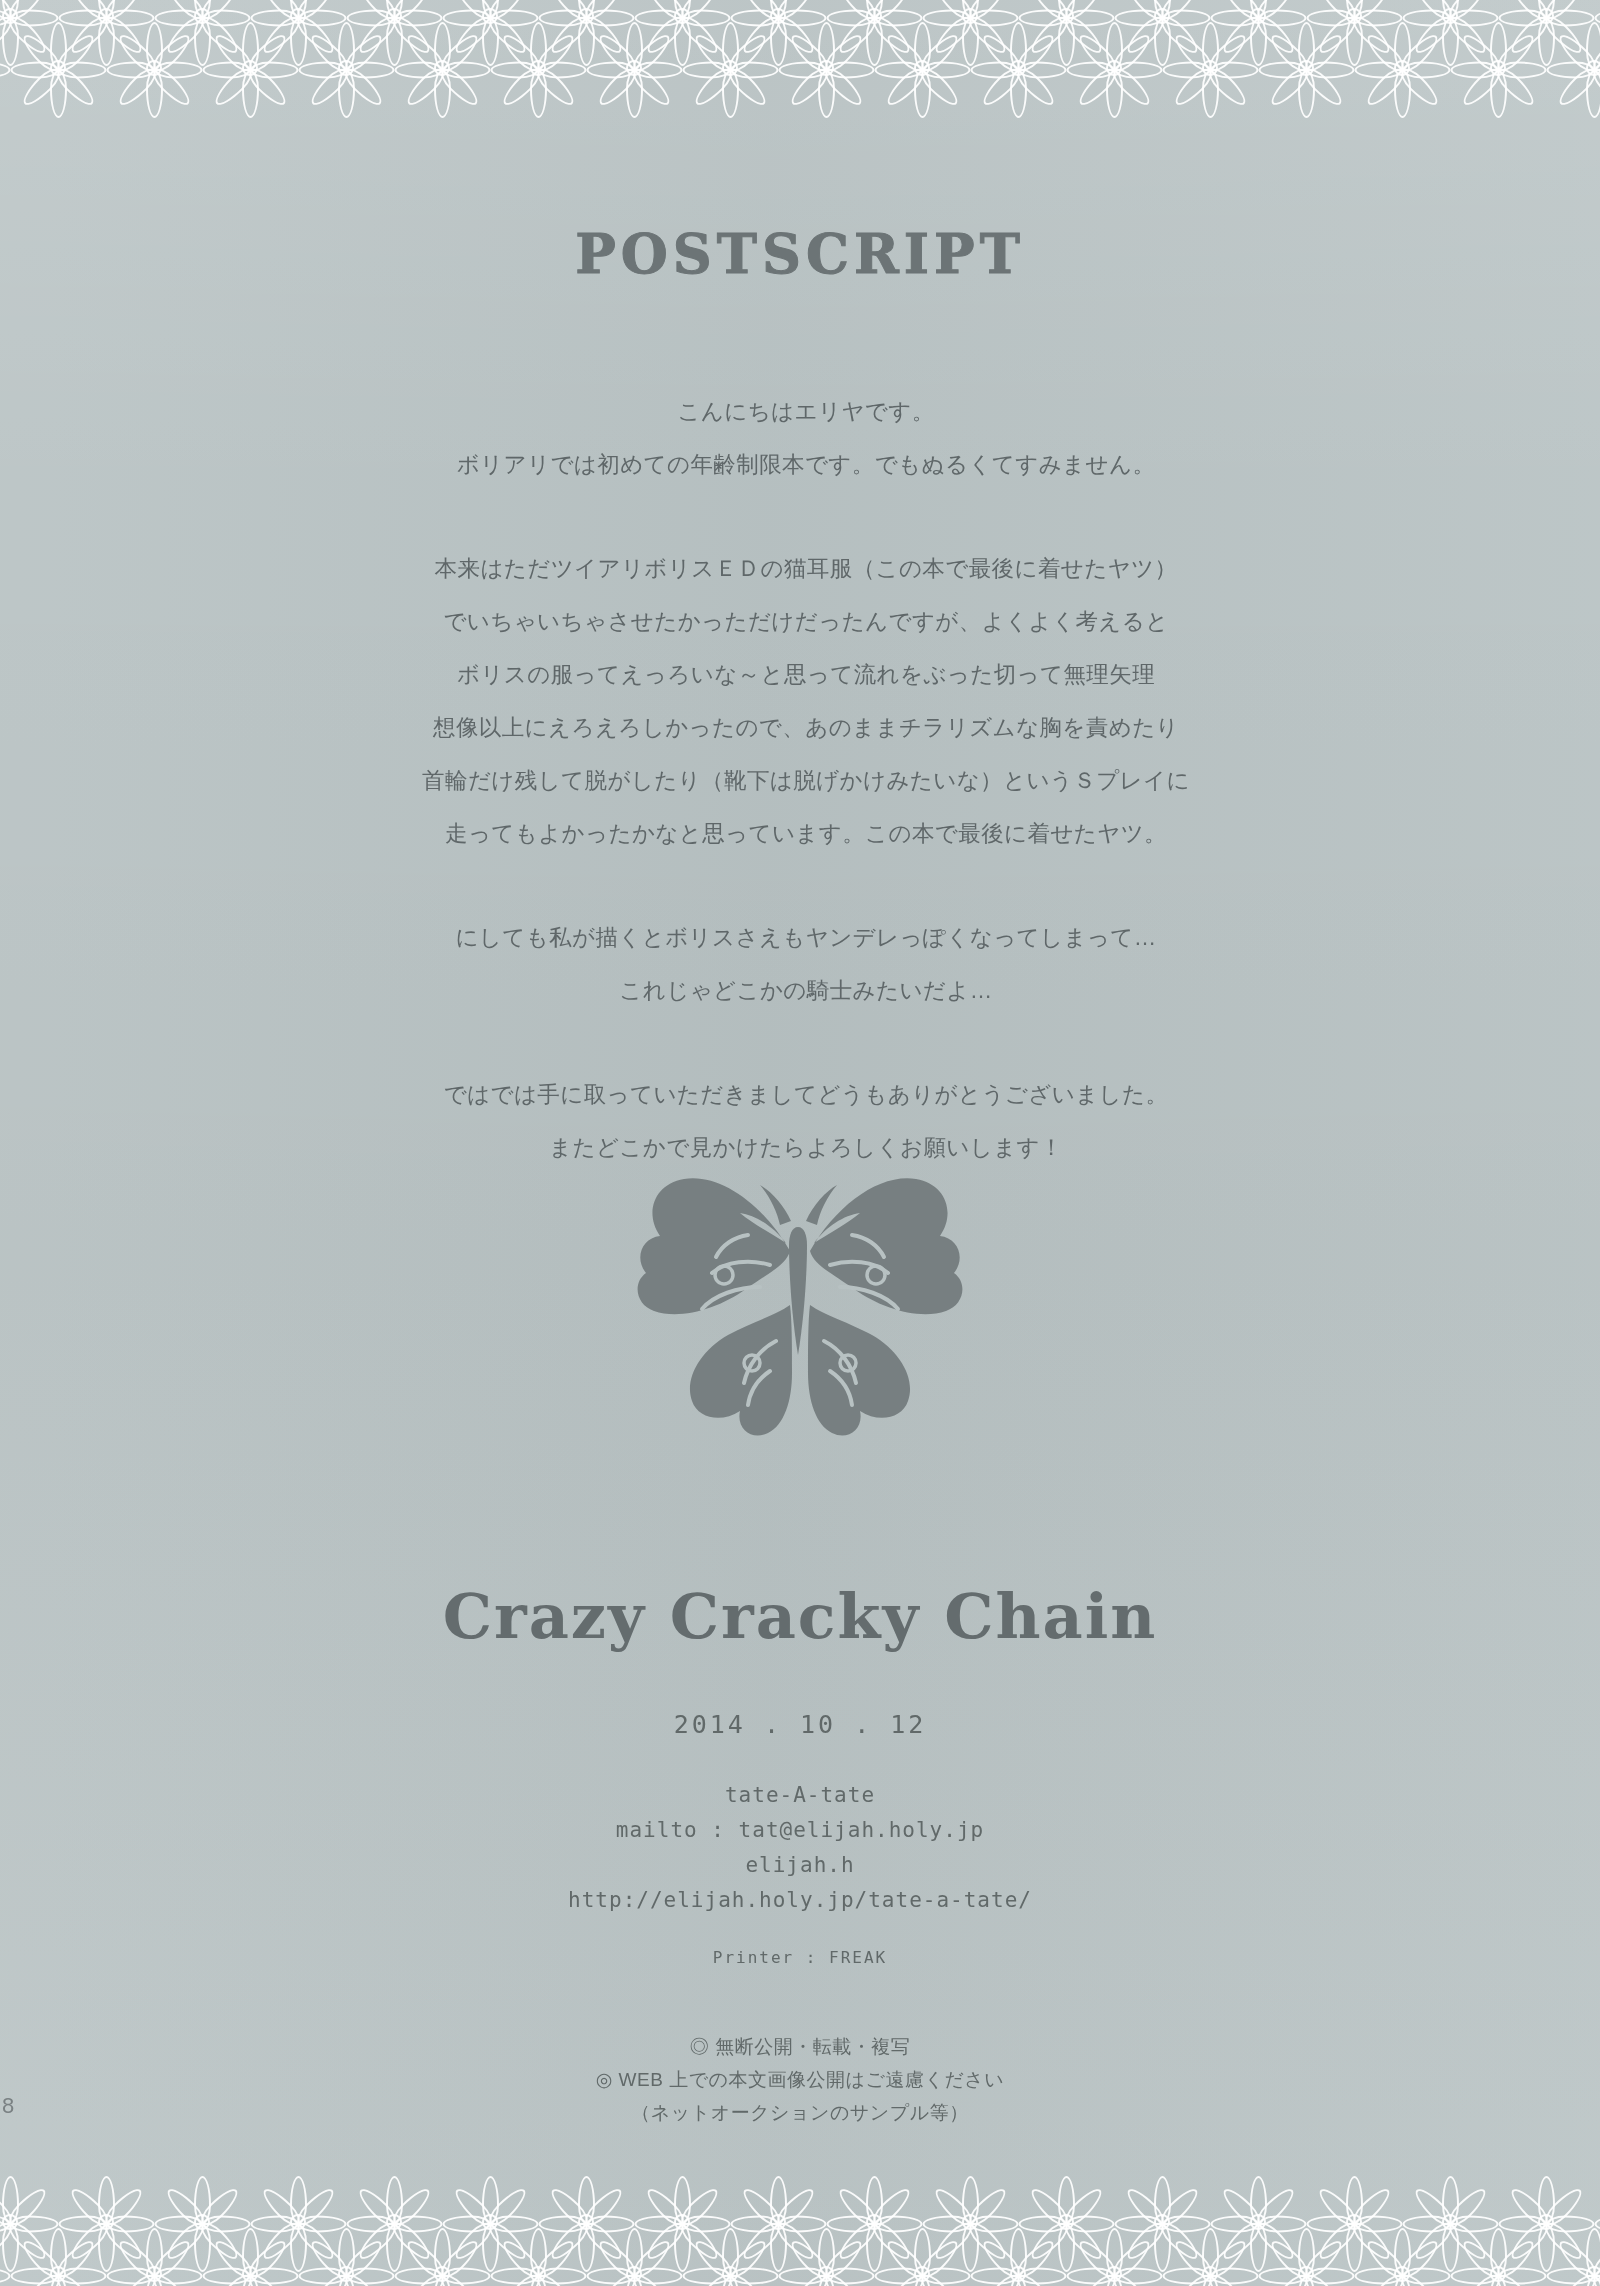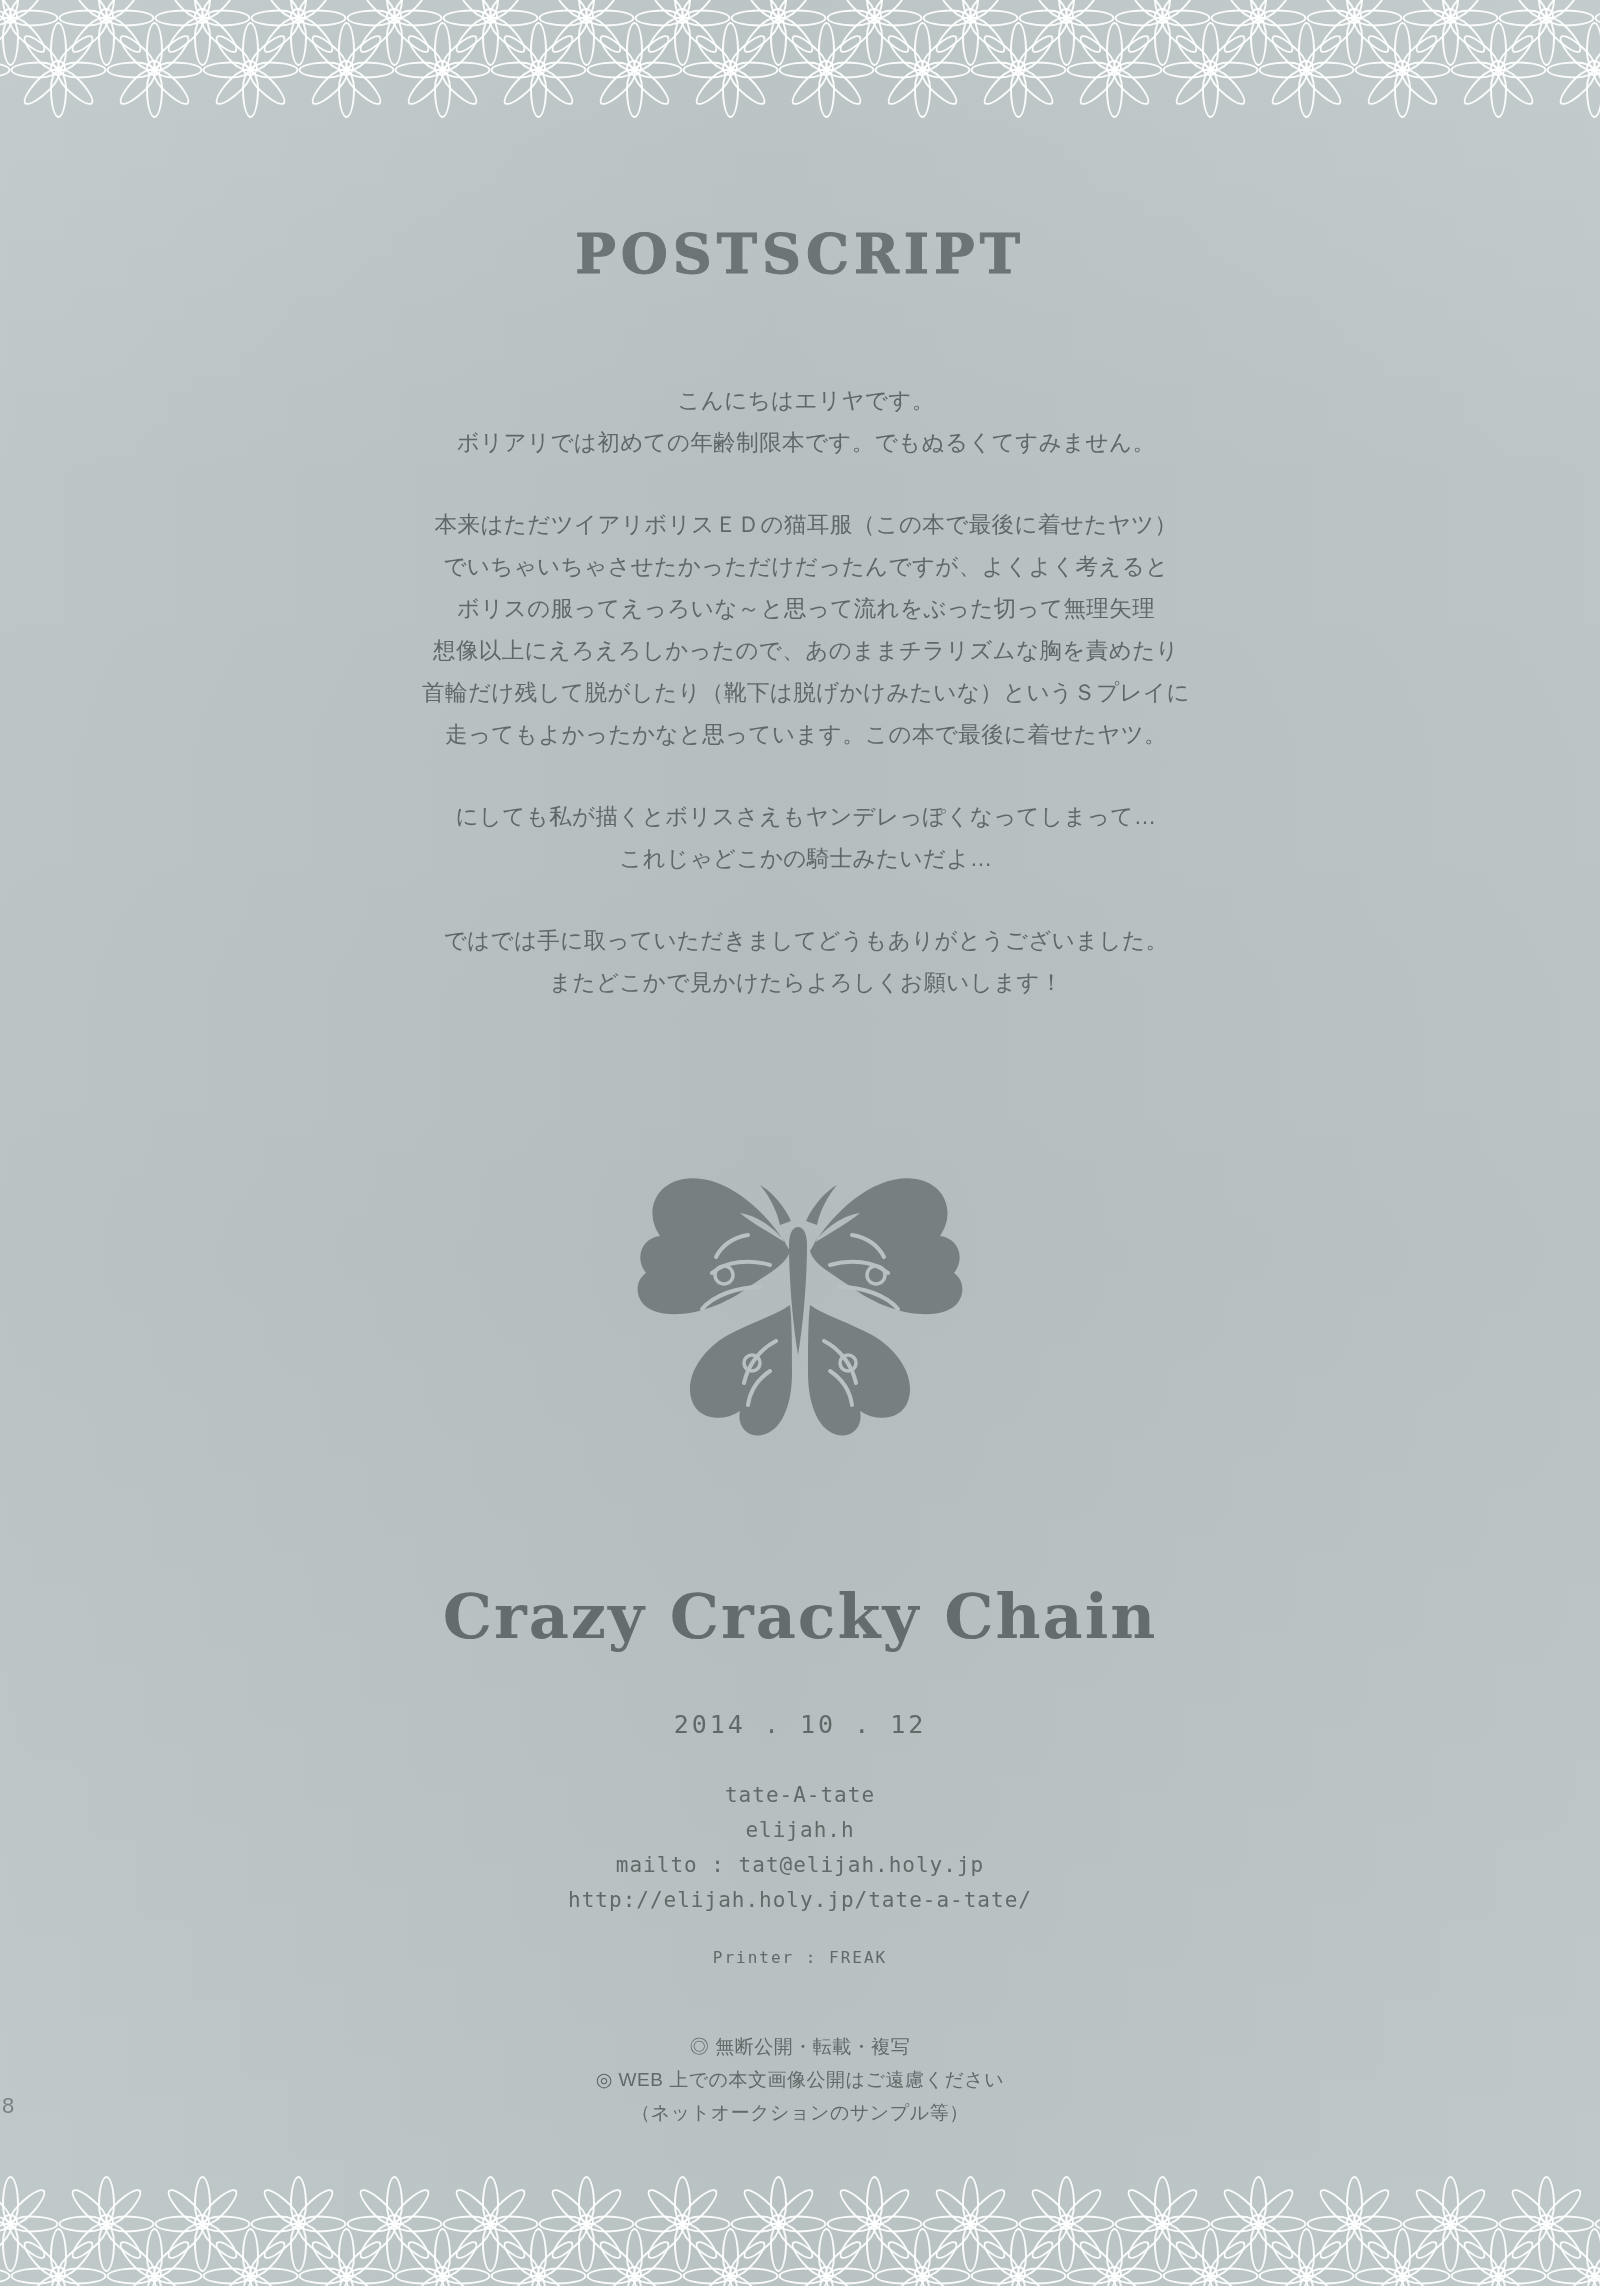--- a/index.html
+++ b/index.html
@@ -98,21 +98,21 @@
     position: absolute;
     top: 380px;
     left: 0;
     width: 1600px;
     text-align: center;
     color: #5f6769;
     font-size: 22.5px;
     line-height: 42px;
     letter-spacing: 0.4px;
   }
-  .body-text p { margin: 0; padding-left: 12px; }
+  .body-text p { margin: 11px; padding-left: 12px; }
   .body-text .gap { height: 40px; }
 
   
   .butterfly {
     position: absolute;
     top: 1155px;
     left: 50%;
     transform: translateX(-50%);
     width: 360px;
     height: 300px;
@@ -1031,22 +1031,22 @@
       </g>
     </svg>
   </div>
 
   <div class="colophon-title">Crazy Cracky Chain</div>
 
   <div class="date">2014 . 10 . 12</div>
 
   <div class="credits">
     <div>tate-A-tate</div>
+    <div>mailto : tat@elijah.holy.jp</div>
     <div>elijah.h</div>
-    <div>mailto : tat@elijah.holy.jp</div>
     <div>http://elijah.holy.jp/tate-a-tate/</div>
   </div>
 
   <div class="printer">Printer : FREAK</div>
 
   <div class="notices">
     <div>◎ 無断公開・転載・複写</div>
     <div>◎ WEB 上での本文画像公開はご遠慮ください</div>
     <div>（ネットオークションのサンプル等）</div>
   </div>

